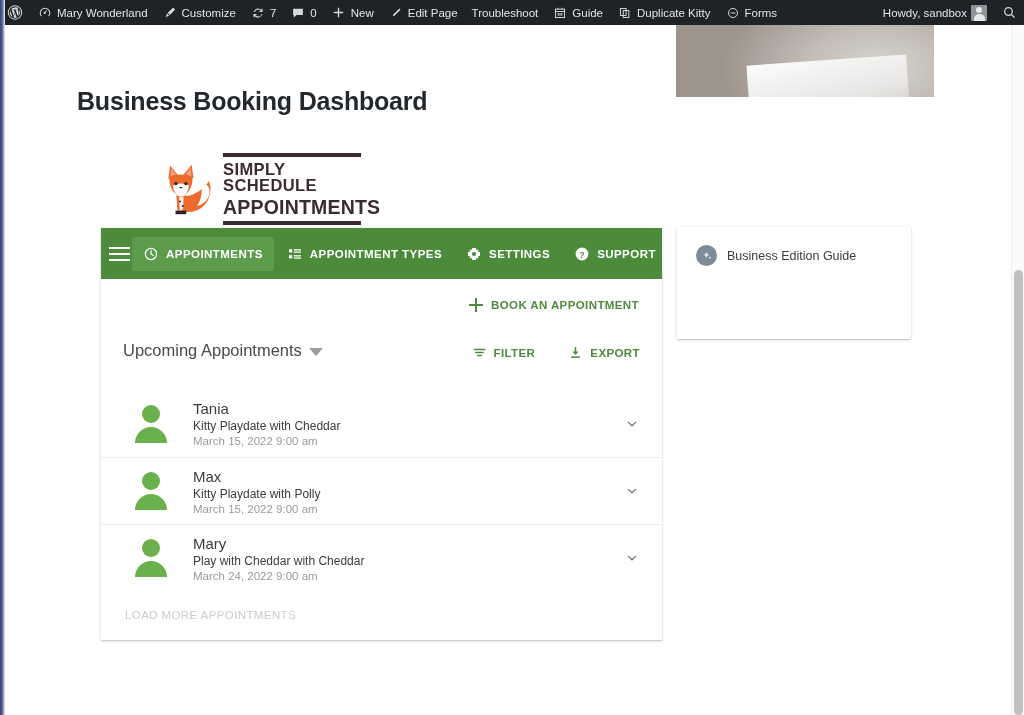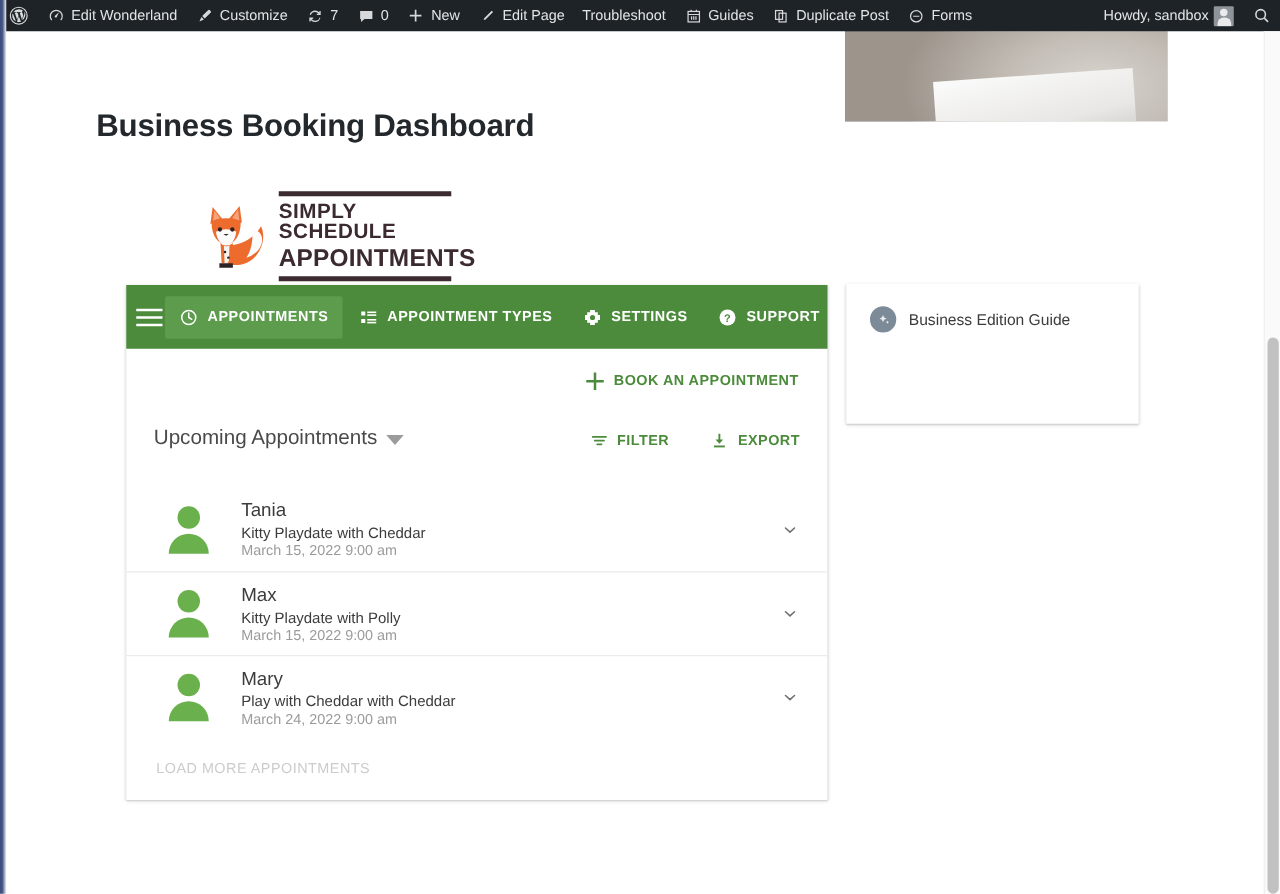--- a/index.html
+++ b/index.html
@@ -391,21 +391,21 @@
       </svg>
     </span>
   </div>
 
   <div class="ab-item">
     <span class="ab-ico">
       <svg viewBox="0 0 20 20" width="14" height="14" fill="currentColor">
         <path d="M10 2.5A7.5 7.5 0 002.5 10c0 1.9.7 3.6 1.9 4.9l1-1A6.1 6.1 0 013.9 10 6.1 6.1 0 0110 3.9 6.1 6.1 0 0116.1 10c0 1.5-.6 2.9-1.5 3.9l1 1A7.4 7.4 0 0017.5 10 7.5 7.5 0 0010 2.5zm2.8 3.3l-4 3.2a1.4 1.4 0 00.1 2.4 1.4 1.4 0 002-1.5l2-4z"></path>
       </svg>
     </span>
-    <span>Edit Wonderland</span>
+    <span>Mary Wonderland</span>
   </div>
 
   <div class="ab-item">
     <span class="ab-ico">
       <svg viewBox="0 0 20 20" width="14" height="14" fill="currentColor">
         <path d="M15.6 3.1a1.5 1.5 0 00-2.1 0L6.8 9.8l2.9 2.9 6.7-6.7c.6-.6.6-1.5 0-2.1l-.8-.8zM5.9 10.8L3.6 16l5.2-2.3-2.9-2.9z"></path>
       </svg>
     </span>
     <span>Customize</span>
   </div>
@@ -450,31 +450,31 @@
     <span>Troubleshoot</span>
   </div>
 
   <div class="ab-item">
     <span class="ab-ico">
       <svg viewBox="0 0 20 20" width="14" height="14" fill="none" stroke="currentColor" stroke-width="1.4">
         <rect x="3.5" y="4.5" width="13" height="12"></rect>
         <path d="M3.5 8h13M7 4.5v-2M13 4.5v-2M7.5 10v4M10 10v4M12.5 10v4"></path>
       </svg>
     </span>
-    <span>Guides</span>
+    <span>Guide</span>
   </div>
 
   <div class="ab-item">
     <span class="ab-ico">
       <svg viewBox="0 0 20 20" width="14" height="14" fill="none" stroke="currentColor" stroke-width="1.4">
         <rect x="3.5" y="3.5" width="8" height="10"></rect>
         <rect x="7.5" y="6.5" width="8" height="10"></rect>
       </svg>
     </span>
-    <span>Duplicate Post</span>
+    <span>Duplicate Kitty</span>
   </div>
 
   <div class="ab-item">
     <span class="ab-ico">
       <svg viewBox="0 0 20 20" width="14" height="14" fill="none" stroke="currentColor" stroke-width="1.4">
         <circle cx="10" cy="10" r="6.5"></circle>
         <path d="M6.5 10h7"></path>
       </svg>
     </span>
     <span>Forms</span>

